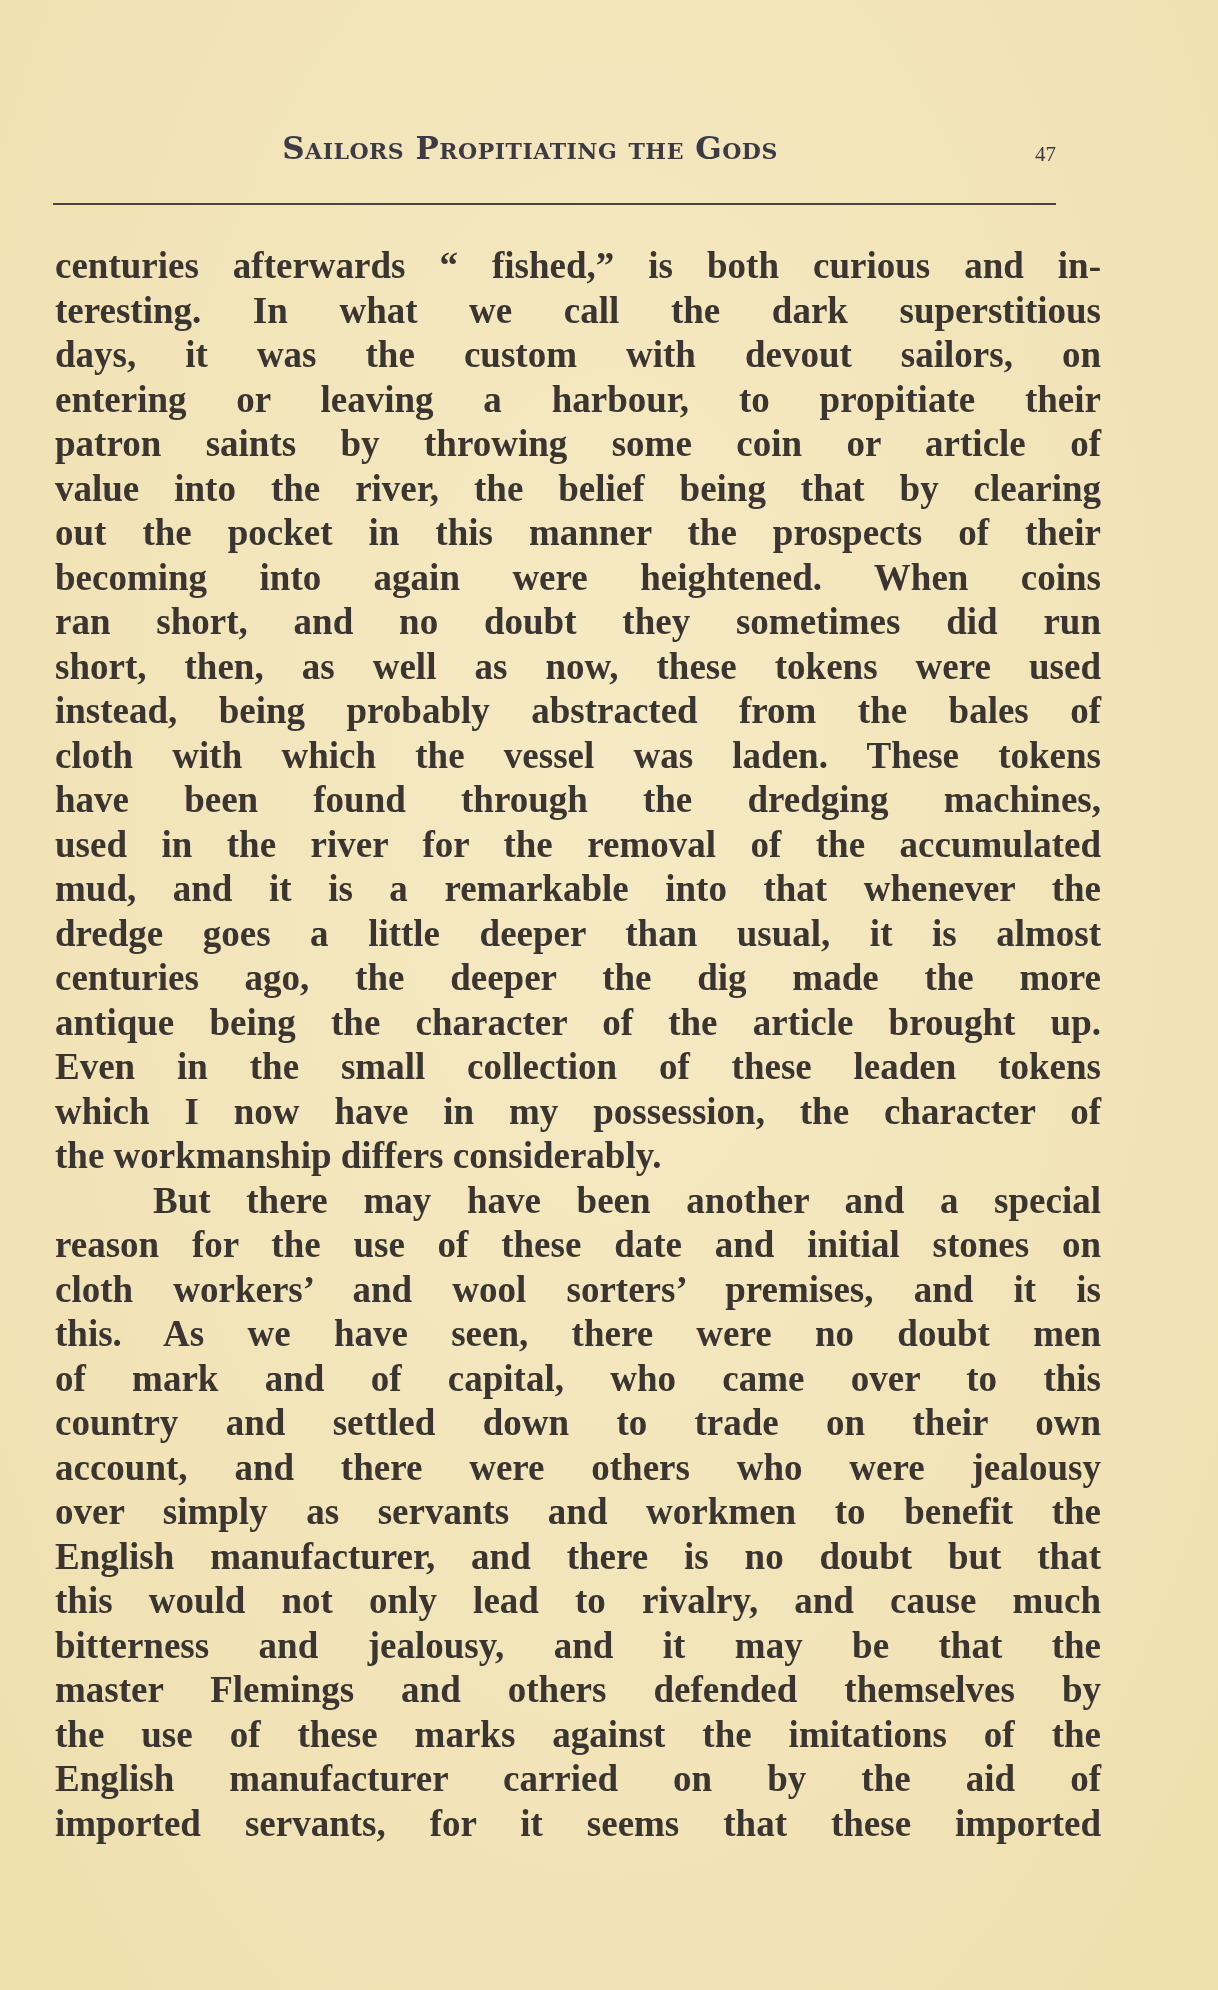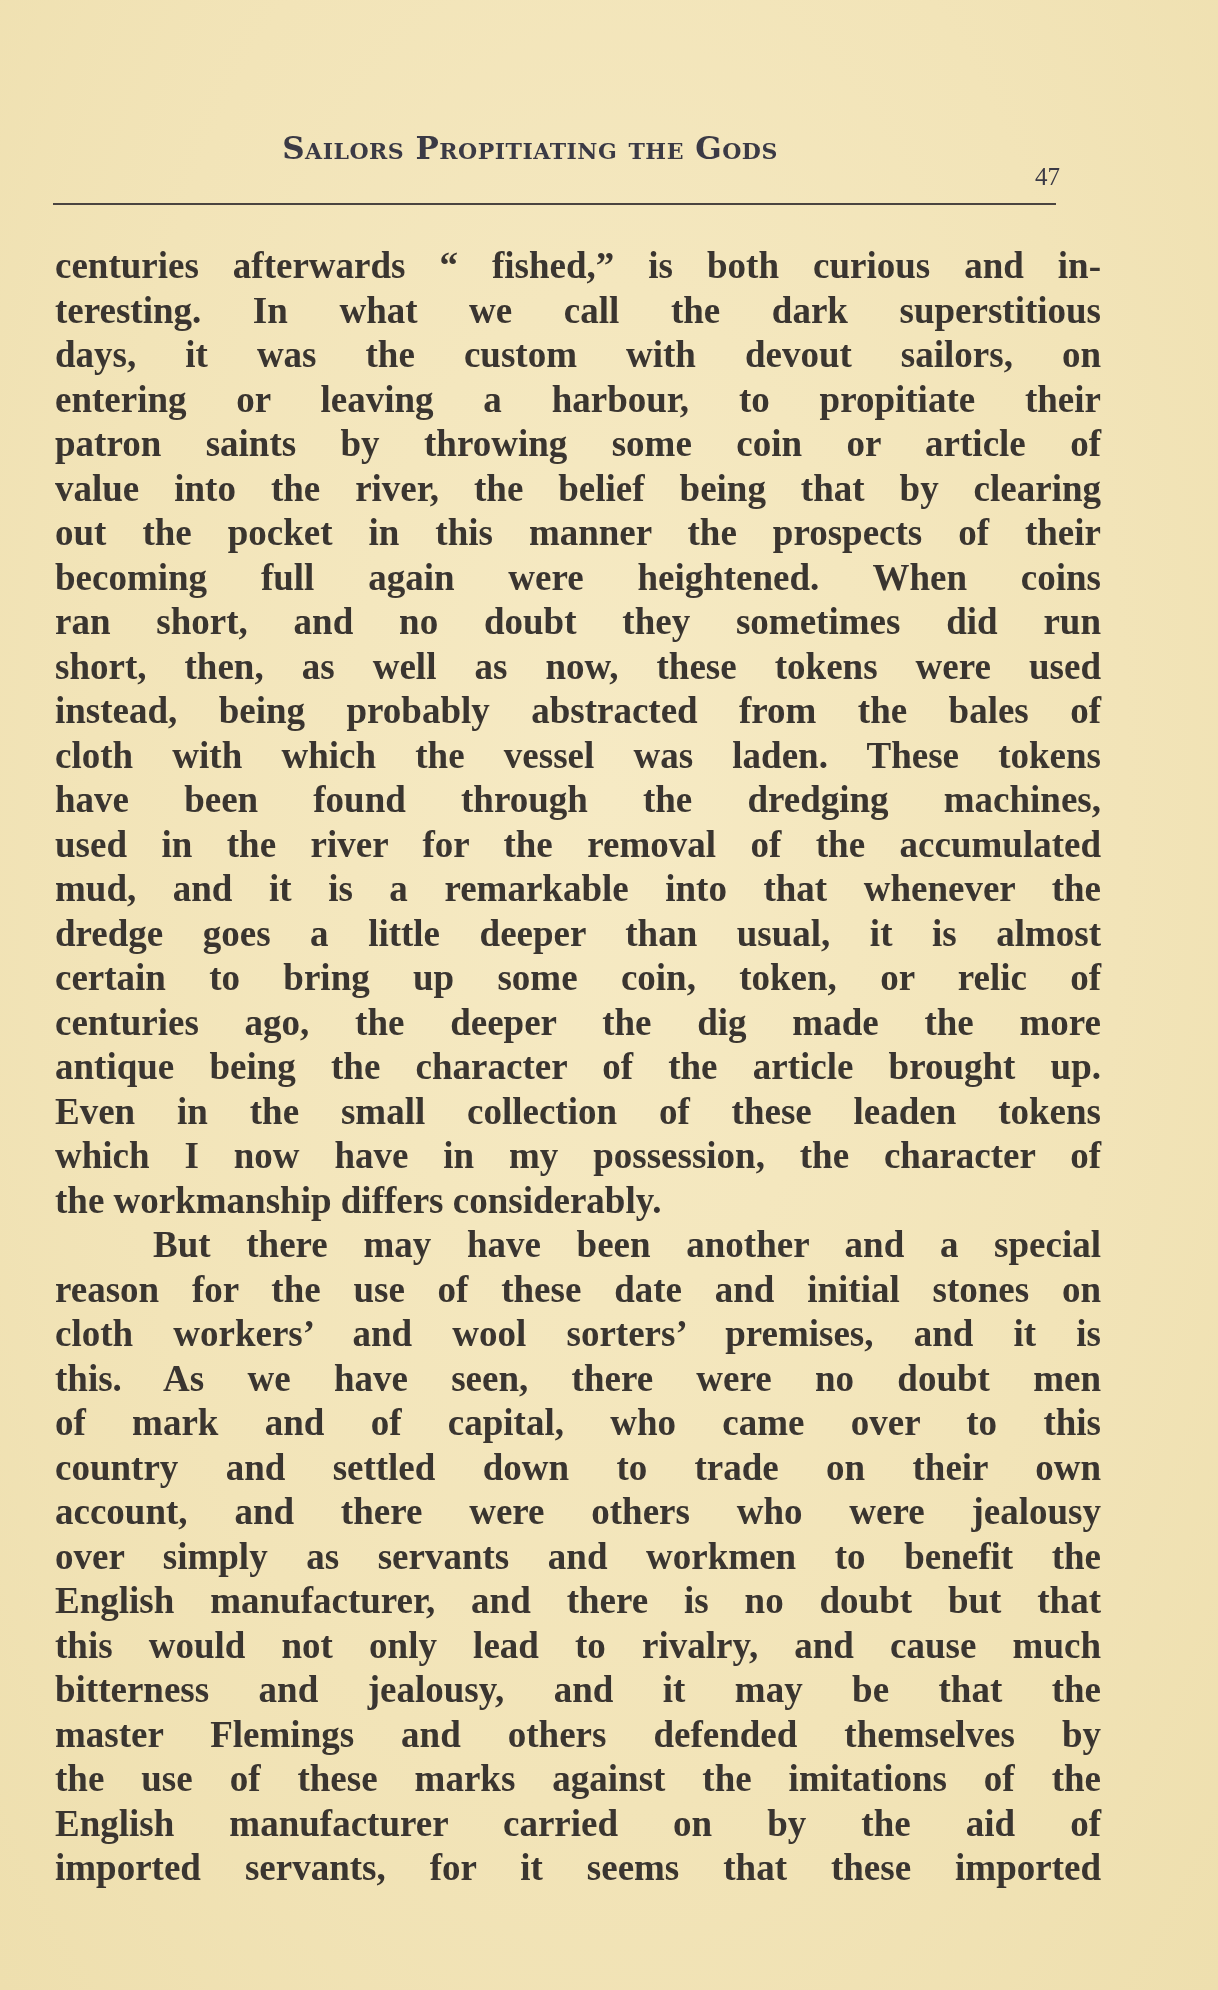--- a/index.html
+++ b/index.html
@@ -33,23 +33,22 @@
       font-size: 31px;
       letter-spacing: 0.5px;
       color: #3b3a45;
       font-variant: small-caps;
     }
     .page-number {
       position: absolute;
       left: 1035px;
       top: 12px;
       font-family: "Liberation Serif", serif;
-      font-size: 25px;
+      font-size: 21px;
       color: #3b3a45;
-      margin-top: 21px;
     }
     .head-rule {
       position: absolute;
       top: 203px;
       left: 53px;
       width: 1003px;
       height: 0;
       border-top: 2px solid #4a4440;
     }
     .text-block {
@@ -89,30 +88,29 @@
 <div class="text-block">
 
   <div>
     <span class="line">centuries afterwards “ fished,” is both curious and in-</span>
     <span class="line">teresting.  In what we call the dark superstitious</span>
     <span class="line">days, it was the custom with devout sailors, on</span>
     <span class="line">entering or leaving a harbour, to propitiate their</span>
     <span class="line">patron saints by throwing some coin or article of</span>
     <span class="line">value into the river, the belief being that by clearing</span>
     <span class="line">out the pocket in this manner the prospects of their</span>
-    <span class="line">becoming full again were heightened.  When coins</span>
+    <span class="line">becoming into again were heightened.  When coins</span>
     <span class="line">ran short, and no doubt they sometimes did run</span>
     <span class="line">short, then, as well as now, these tokens were used</span>
     <span class="line">instead, being probably abstracted from the bales of</span>
     <span class="line">cloth with which the vessel was laden.  These tokens</span>
     <span class="line">have been found through the dredging machines,</span>
     <span class="line">used in the river for the removal of the accumulated</span>
     <span class="line">mud, and it is a remarkable into that whenever the</span>
     <span class="line">dredge goes a little deeper than usual, it is almost</span>
-    <span class="line">certain to bring up some coin, token, or relic of</span>
     <span class="line">centuries ago, the deeper the dig made the more</span>
     <span class="line">antique being the character of the article brought up.</span>
     <span class="line">Even in the small collection of these leaden tokens</span>
     <span class="line">which I now have in my possession, the character of</span>
     <span class="line last">the workmanship differs considerably.</span>
   </div>
 
   <div>
     <span class="line indent">But there may have been another and a special</span>
     <span class="line">reason for the use of these date and initial stones on</span>

